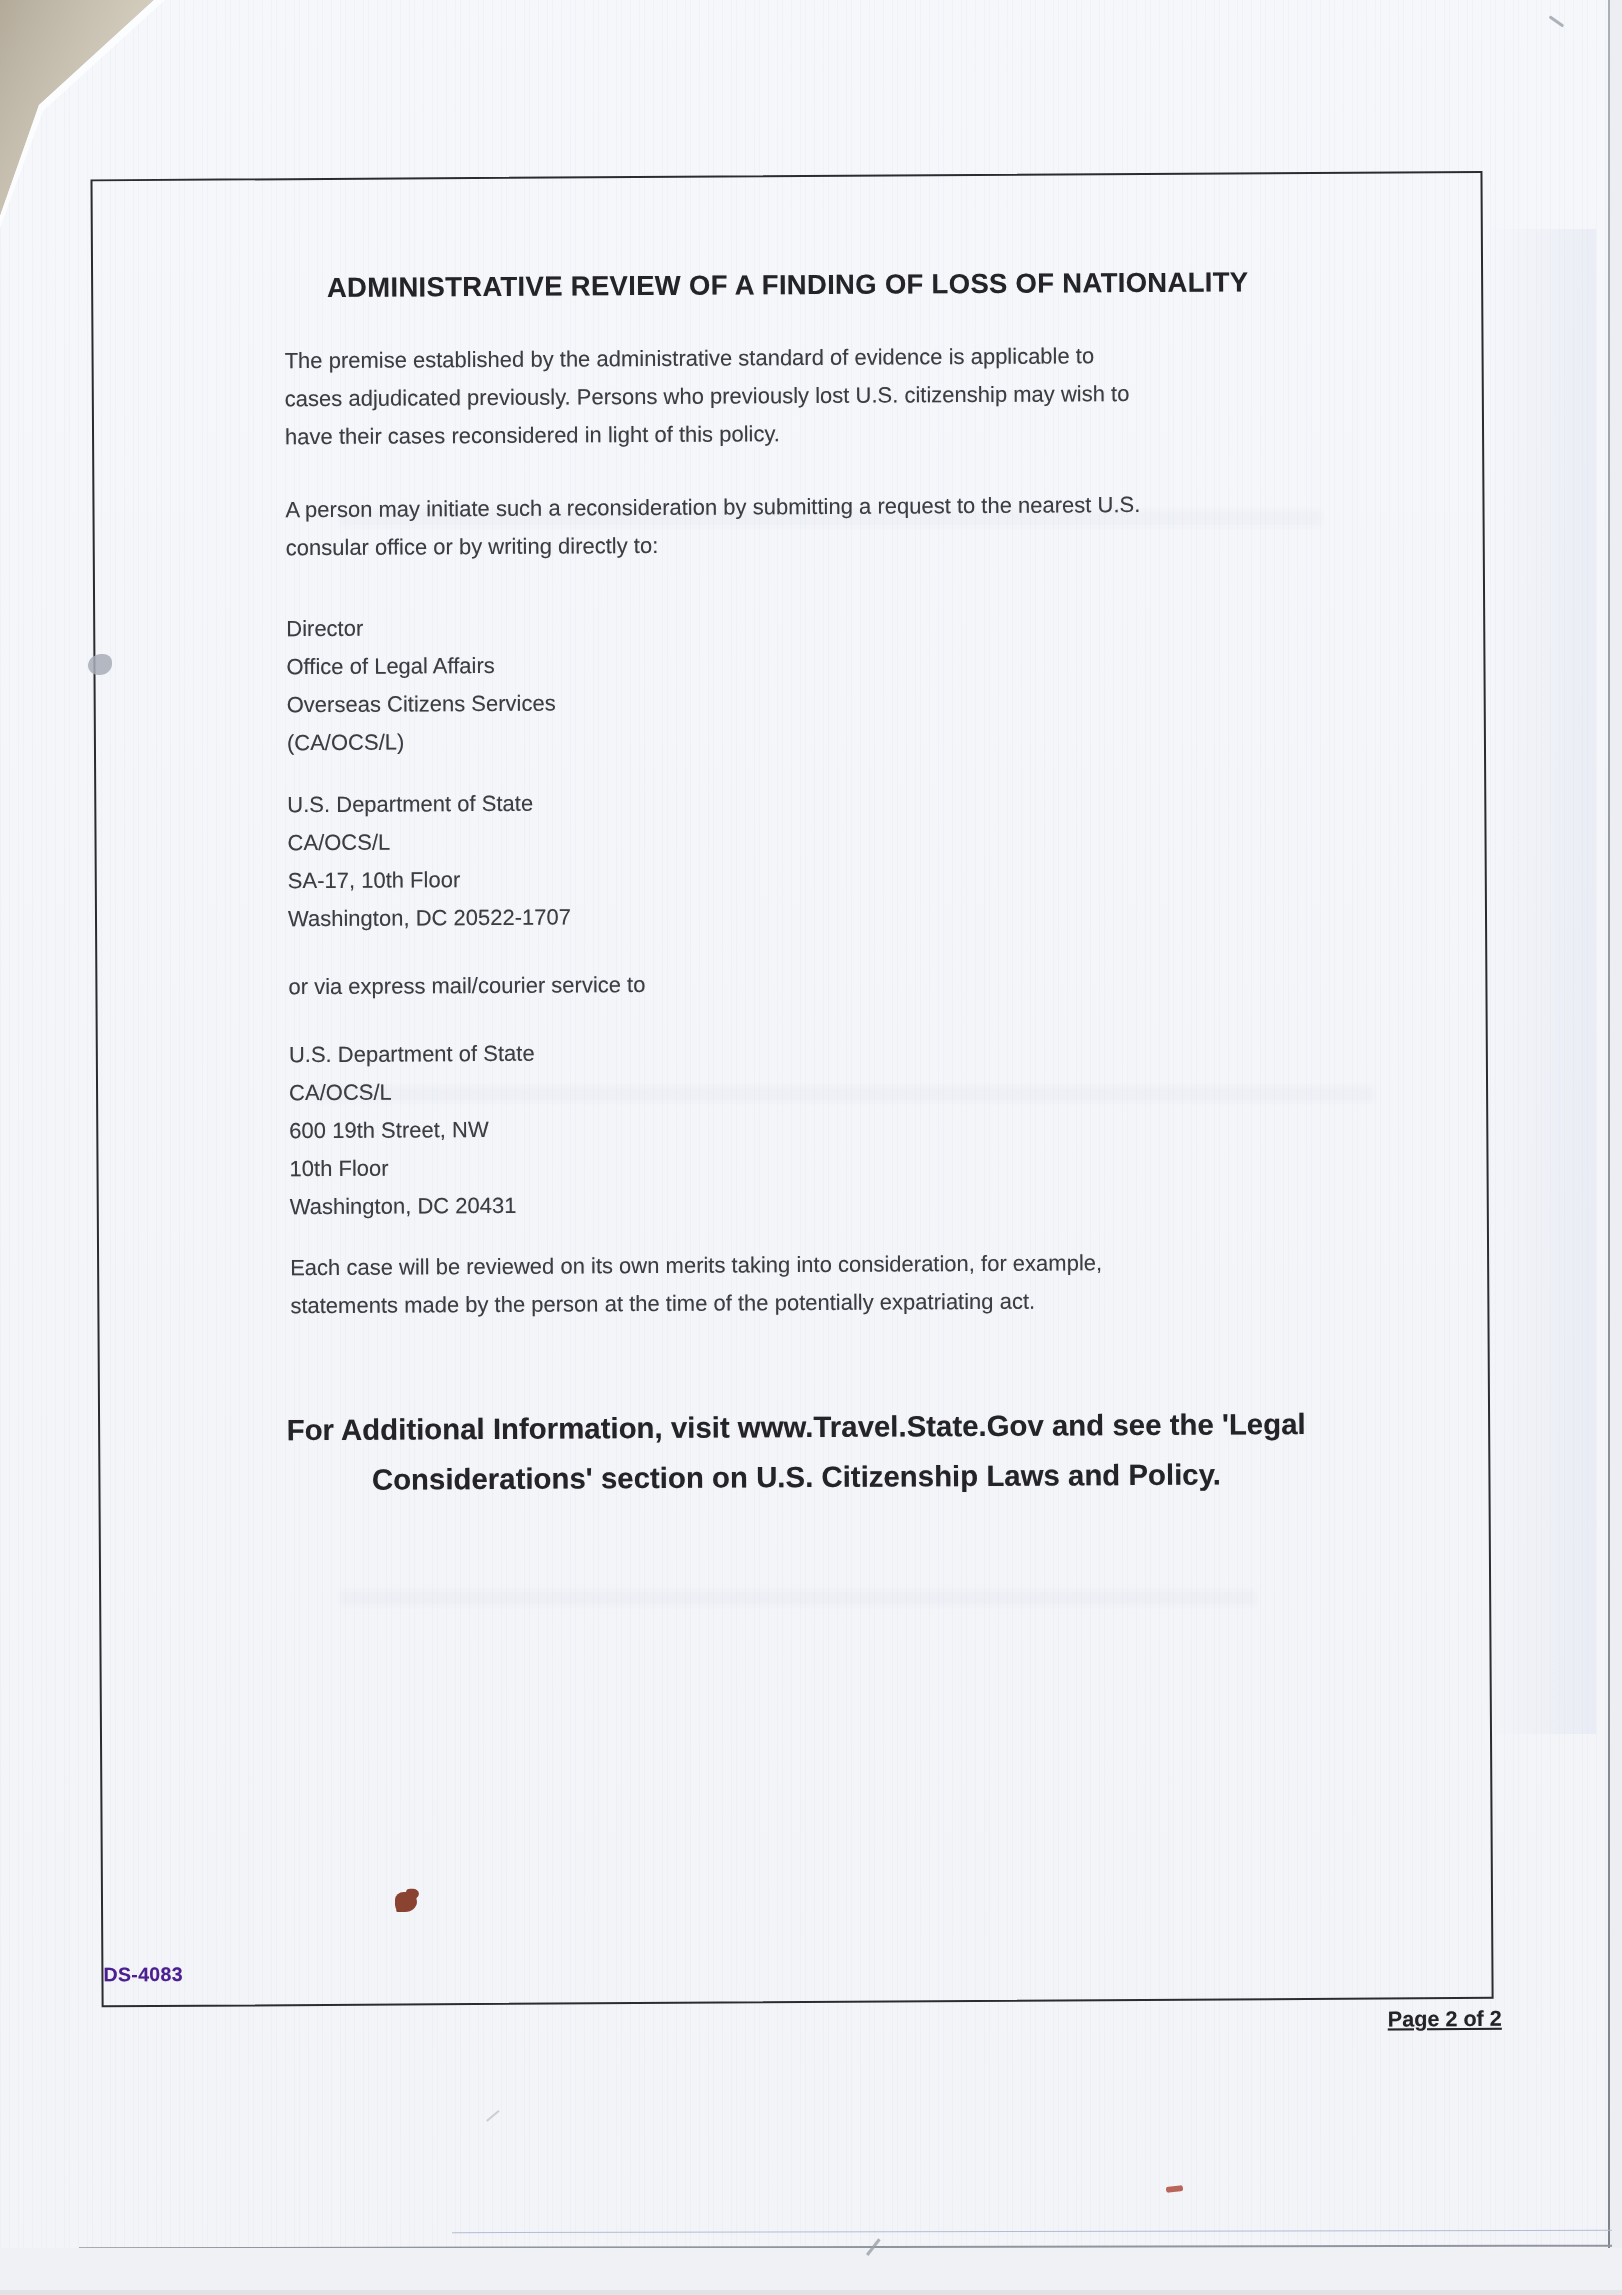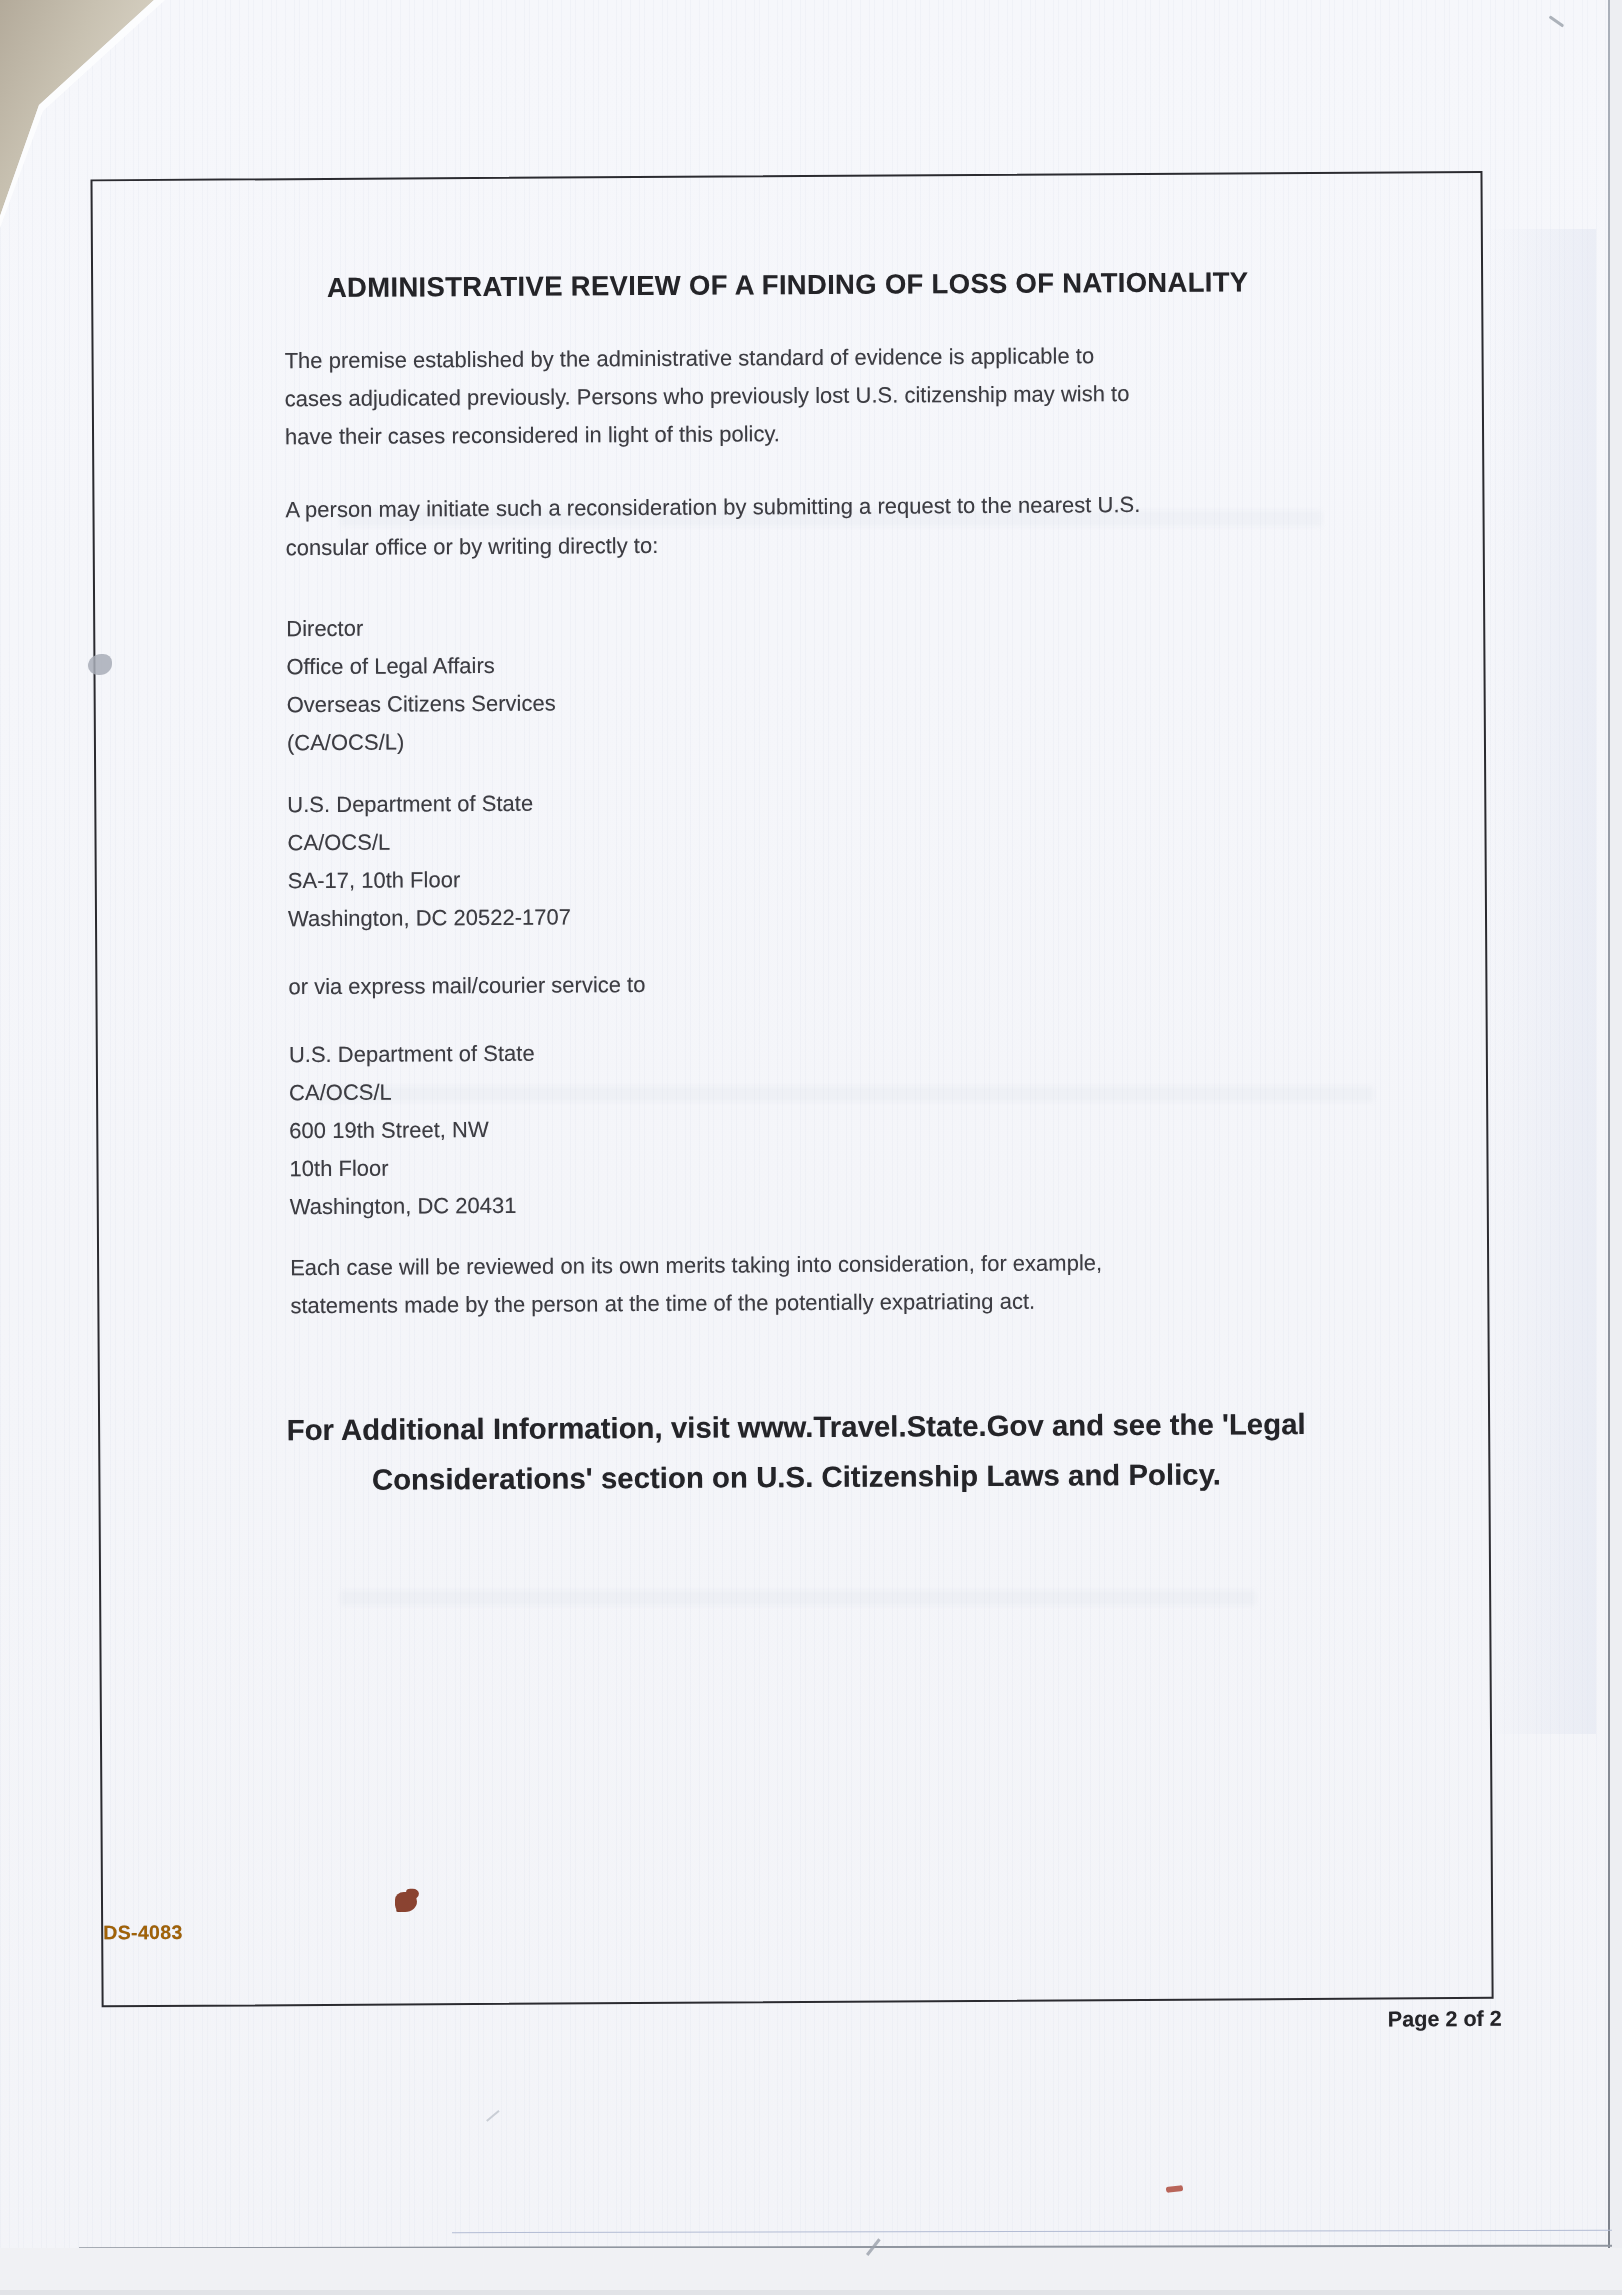--- a/index.html
+++ b/index.html
@@ -43,28 +43,29 @@
   .blk-orvia{margin-bottom:30px;}
   .blk-addr3{margin-bottom:23.6px;}
   .bold-note{
     font-weight:bold;font-size:29.4px;line-height:50px;color:#242428;
     text-align:center;margin:80px -118px 0 -115px;
     text-shadow:0 0 0.7px rgba(60,60,70,.45);
   }
   .bold-note .ln{white-space:nowrap;}
 
   .footer-form{
-    position:absolute;left:98px;top:1917px;
-    font-weight:bold;font-size:19.6px;color:#a16207;letter-spacing:0.3px;
+    position:absolute;left:98px;top:1959px;
+    font-weight:bold;font-size:19.6px;color:#4c1d95;letter-spacing:0.3px;
     text-shadow:0 0 0.7px rgba(60,60,70,.4);
   }
   .footer-page{
     position:absolute;right:127px;top:2010px;
     font-weight:bold;font-size:21.6px;color:#242428;
     text-shadow:0 0 0.7px rgba(60,60,70,.4);
+    text-decoration:underline;
   }
 
   
   .corner-fold{
     position:absolute;left:0;top:0;width:170px;height:229px;
     background:linear-gradient(115deg,#b3aa9a 0%,#c8c1b1 35%,#d8d2c4 65%,#e2ddd1 100%);
     clip-path:polygon(0 0,154px 0,39px 105px,0 216px);
   }
   .corner-fold-edge{
     position:absolute;left:0;top:0;width:170px;height:236px;

